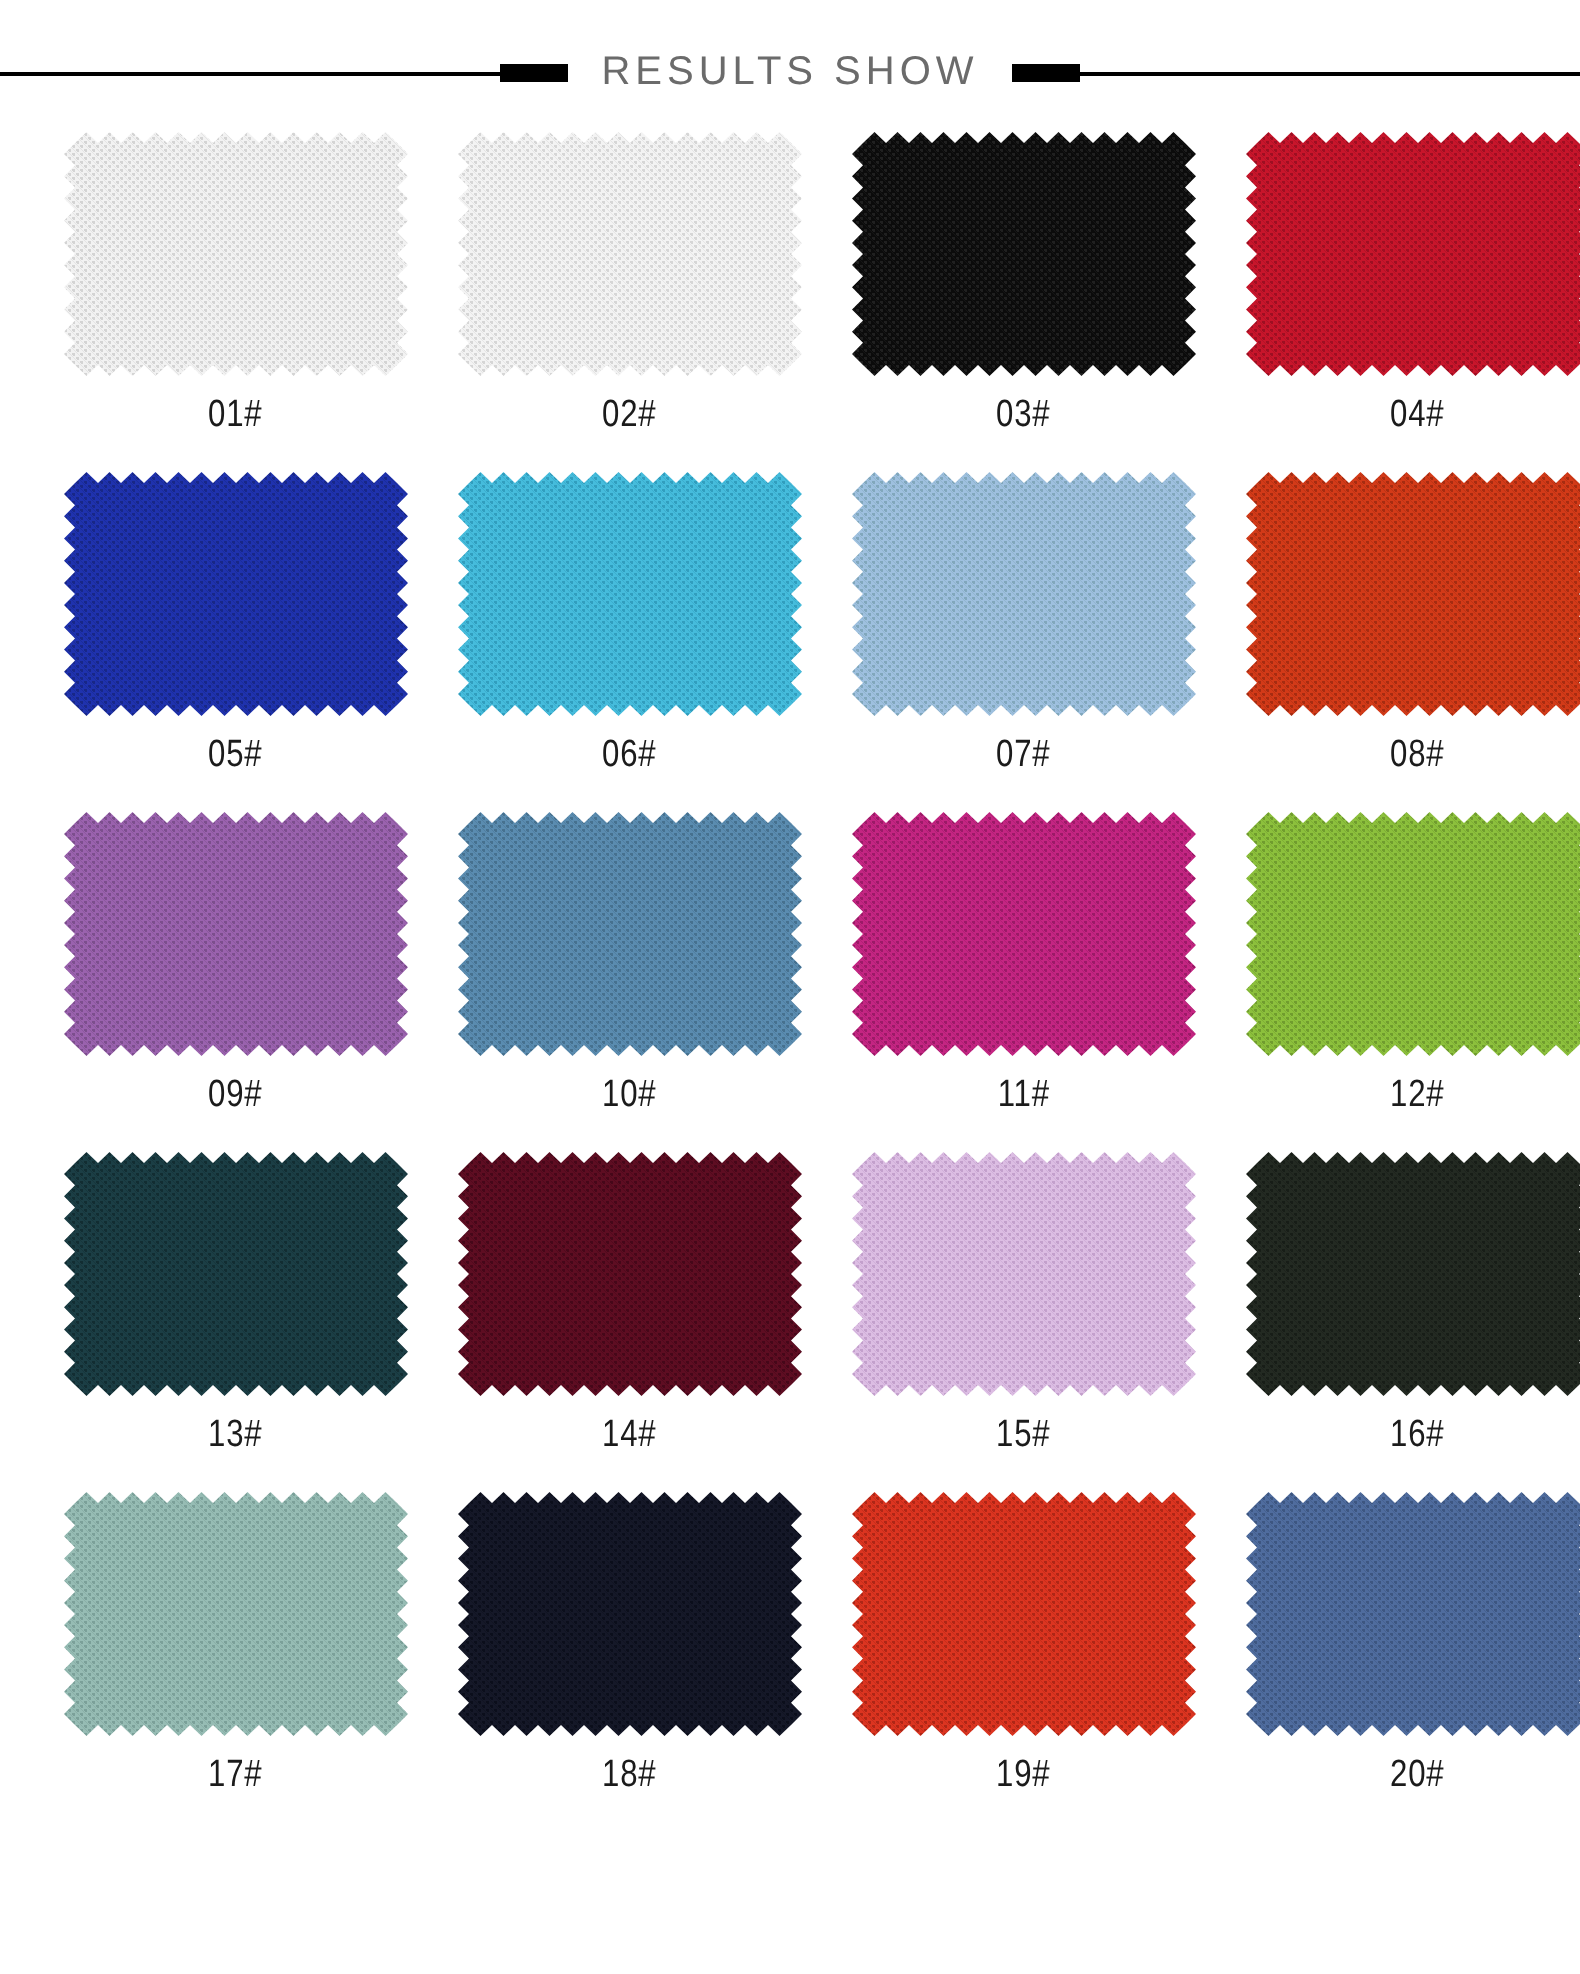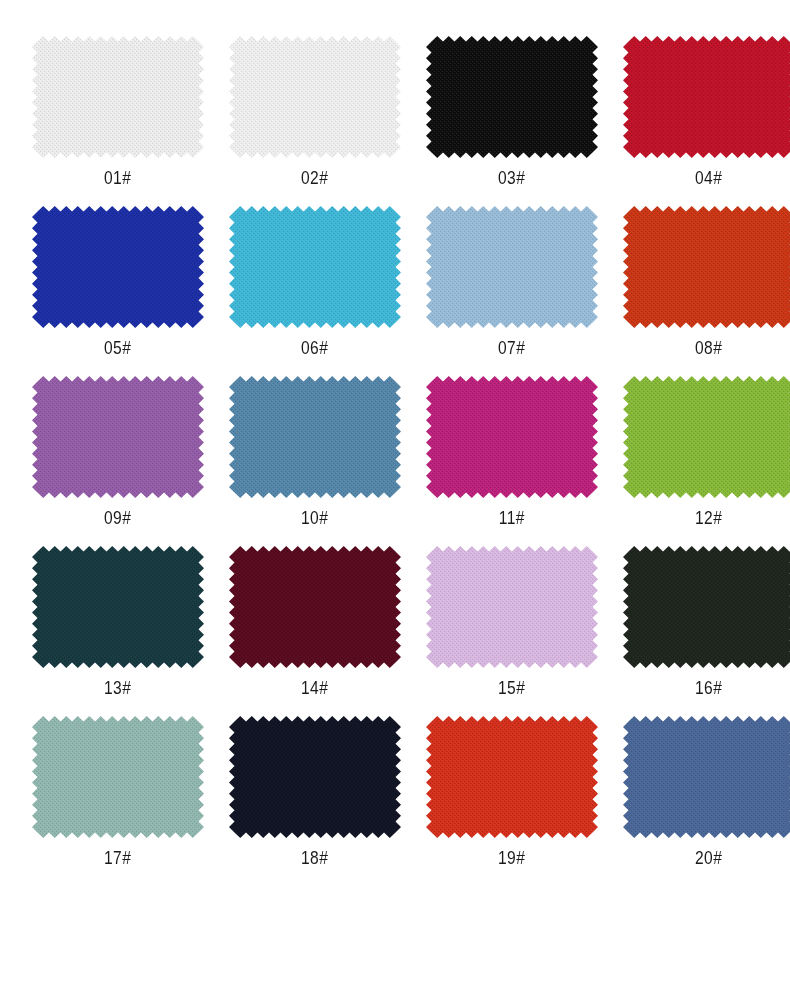--- a/index.html
+++ b/index.html
@@ -99,20 +99,31 @@
     color: #1b1b1b;
     font-family: "Liberation Sans", "DejaVu Sans", sans-serif;
     transform: scaleX(0.82);
     letter-spacing: 0.5px;
   }
 </style>
 </head>
 <body>
 
 <div class="header">
+  <div class="header-sub-row">
+    <div class="rule rule-left">
+      <div class="rule-thin"></div>
+      <div class="rule-block"></div>
+    </div>
+    <div class="header-subtitle">RESULTS SHOW</div>
+    <div class="rule rule-right">
+      <div class="rule-block"></div>
+      <div class="rule-thin"></div>
+    </div>
+  </div>
 </div>
 
 <div class="grid" id="swatch-grid">
     <div class="cell">
       <div class="swatch-wrap">
         <svg viewBox="0 0 172 122" width="172" height="122">
           <defs>
             <pattern id="weave0" width="4" height="4" patternUnits="userSpaceOnUse">
               <rect width="4" height="4" fill="#f2f2f2"></rect>
               <path d="M0,3 L1,3 L1,4 M2,1 L3,1 L3,2" stroke="#c9c9c9" stroke-width="1" fill="none" opacity="0.75"></path>

